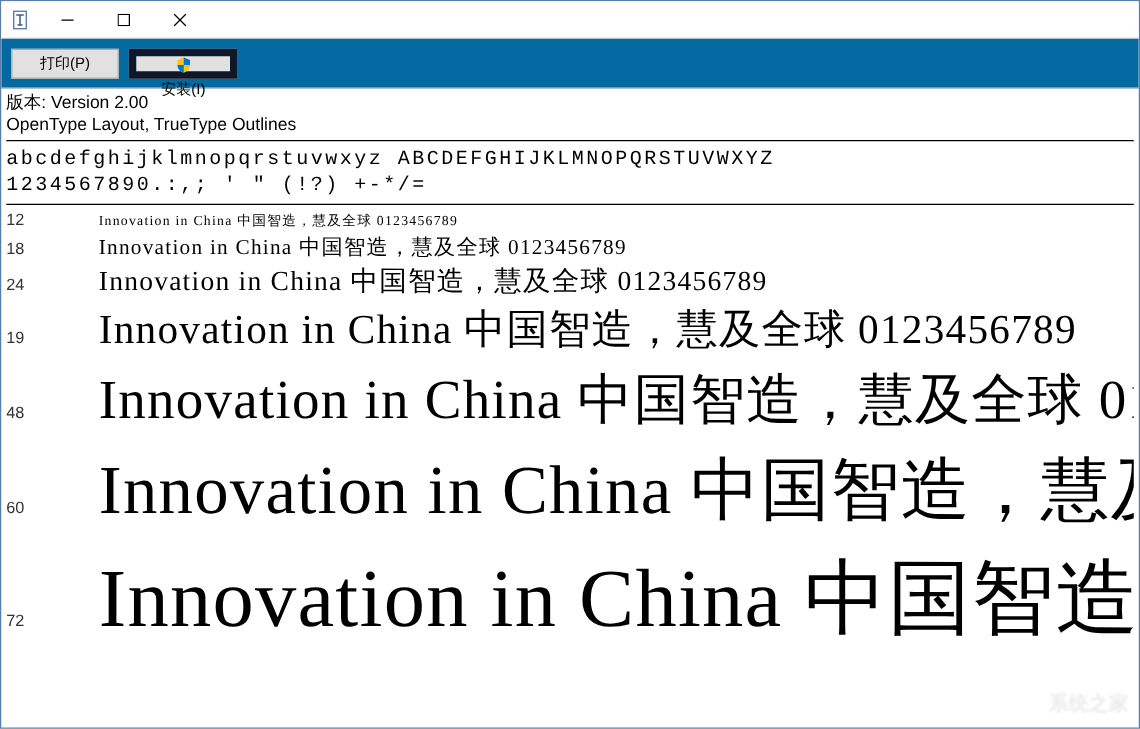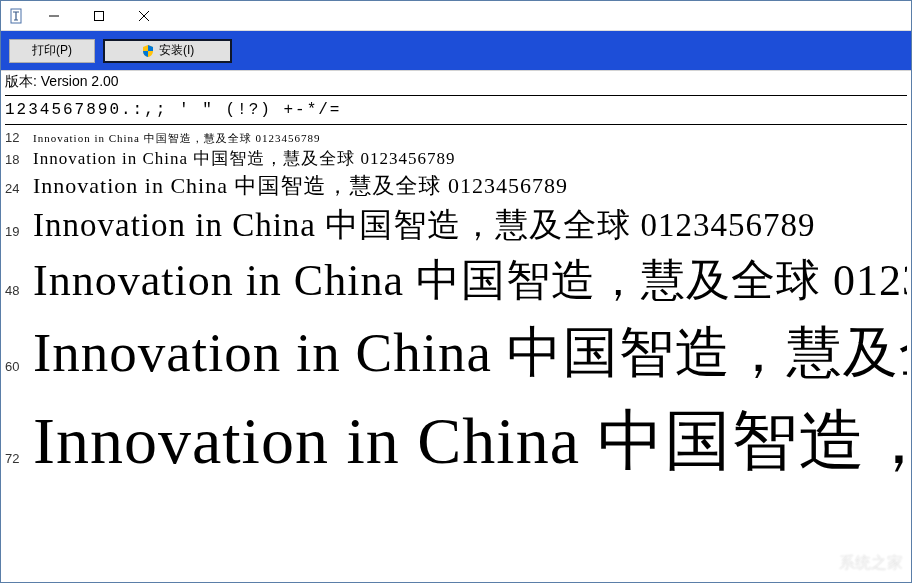--- a/index.html
+++ b/index.html
@@ -38,41 +38,42 @@
       height: 29px;
       display: flex;
       align-items: center;
       justify-content: center;
       background: transparent;
       border: none;
       color: #000;
     }
     .toolbar {
       height: 40px;
-      background: #1d4ed8;
+      background: #0369a1;
       border-bottom: 1px solid #d4d4d4;
       display: flex;
       align-items: center;
       padding: 6px 8px;
       gap: 8px;
     }
     .tool-btn {
       height: 24px;
       padding: 0 22px;
       background: #e1e1e1;
       border: 1px solid #adadad;
       font-size: 12px;
       display: flex;
       align-items: center;
       gap: 4px;
       cursor: pointer;
     }
     .tool-btn.highlighted {
-      border: 2px solid #0f172a;
-      padding: 0 36px;
+      border: 6px solid #0f172a;
+      padding: 0 20px;
+      flex-direction: column;
     }
     .shield-icon {
       width: 14px;
       height: 14px;
     }
     .content {
       padding: 2px 4px 0 4px;
       overflow: hidden;
     }
     .meta {
@@ -94,20 +95,21 @@
       padding: 2px 0;
     }
     .samples {
       padding-top: 2px;
     }
     .sample-row {
       display: flex;
       align-items: baseline;
       white-space: nowrap;
       overflow: hidden;
+      gap: 46px;
     }
     .size-label {
       width: 28px;
       font-size: 13px;
       color: #333;
       flex-shrink: 0;
     }
     .sample-text {
       font-family: "Comic Sans MS", "Segoe Script", cursive;
       letter-spacing: 1px;
@@ -173,23 +175,25 @@
           <path d="M7 7 L7 13 C4 12.5 2 10 2 7 Z" fill="#0078d7"></path>
         </svg>
     </span>
     <span>安装(I)</span>
   </button>
 </div>
 
 <div class="content">
   <div class="meta">
     <div>版本: Version 2.00</div>
+    <div>OpenType Layout, TrueType Outlines</div>
   </div>
   <hr class="sep">
   <div class="charset">
+    <div>abcdefghijklmnopqrstuvwxyz ABCDEFGHIJKLMNOPQRSTUVWXYZ</div>
     <div>1234567890.:,; ' " (!?) +-*/=</div>
   </div>
   <hr class="sep">
   <div class="samples" id="samples-container">
   <div class="sample-row">
         <div class="size-label">12</div>
         <div class="sample-text s12">Innovation in China 中国智造，慧及全球 0123456789</div>
       </div>
       <div class="sample-row">
         <div class="size-label">18</div>

